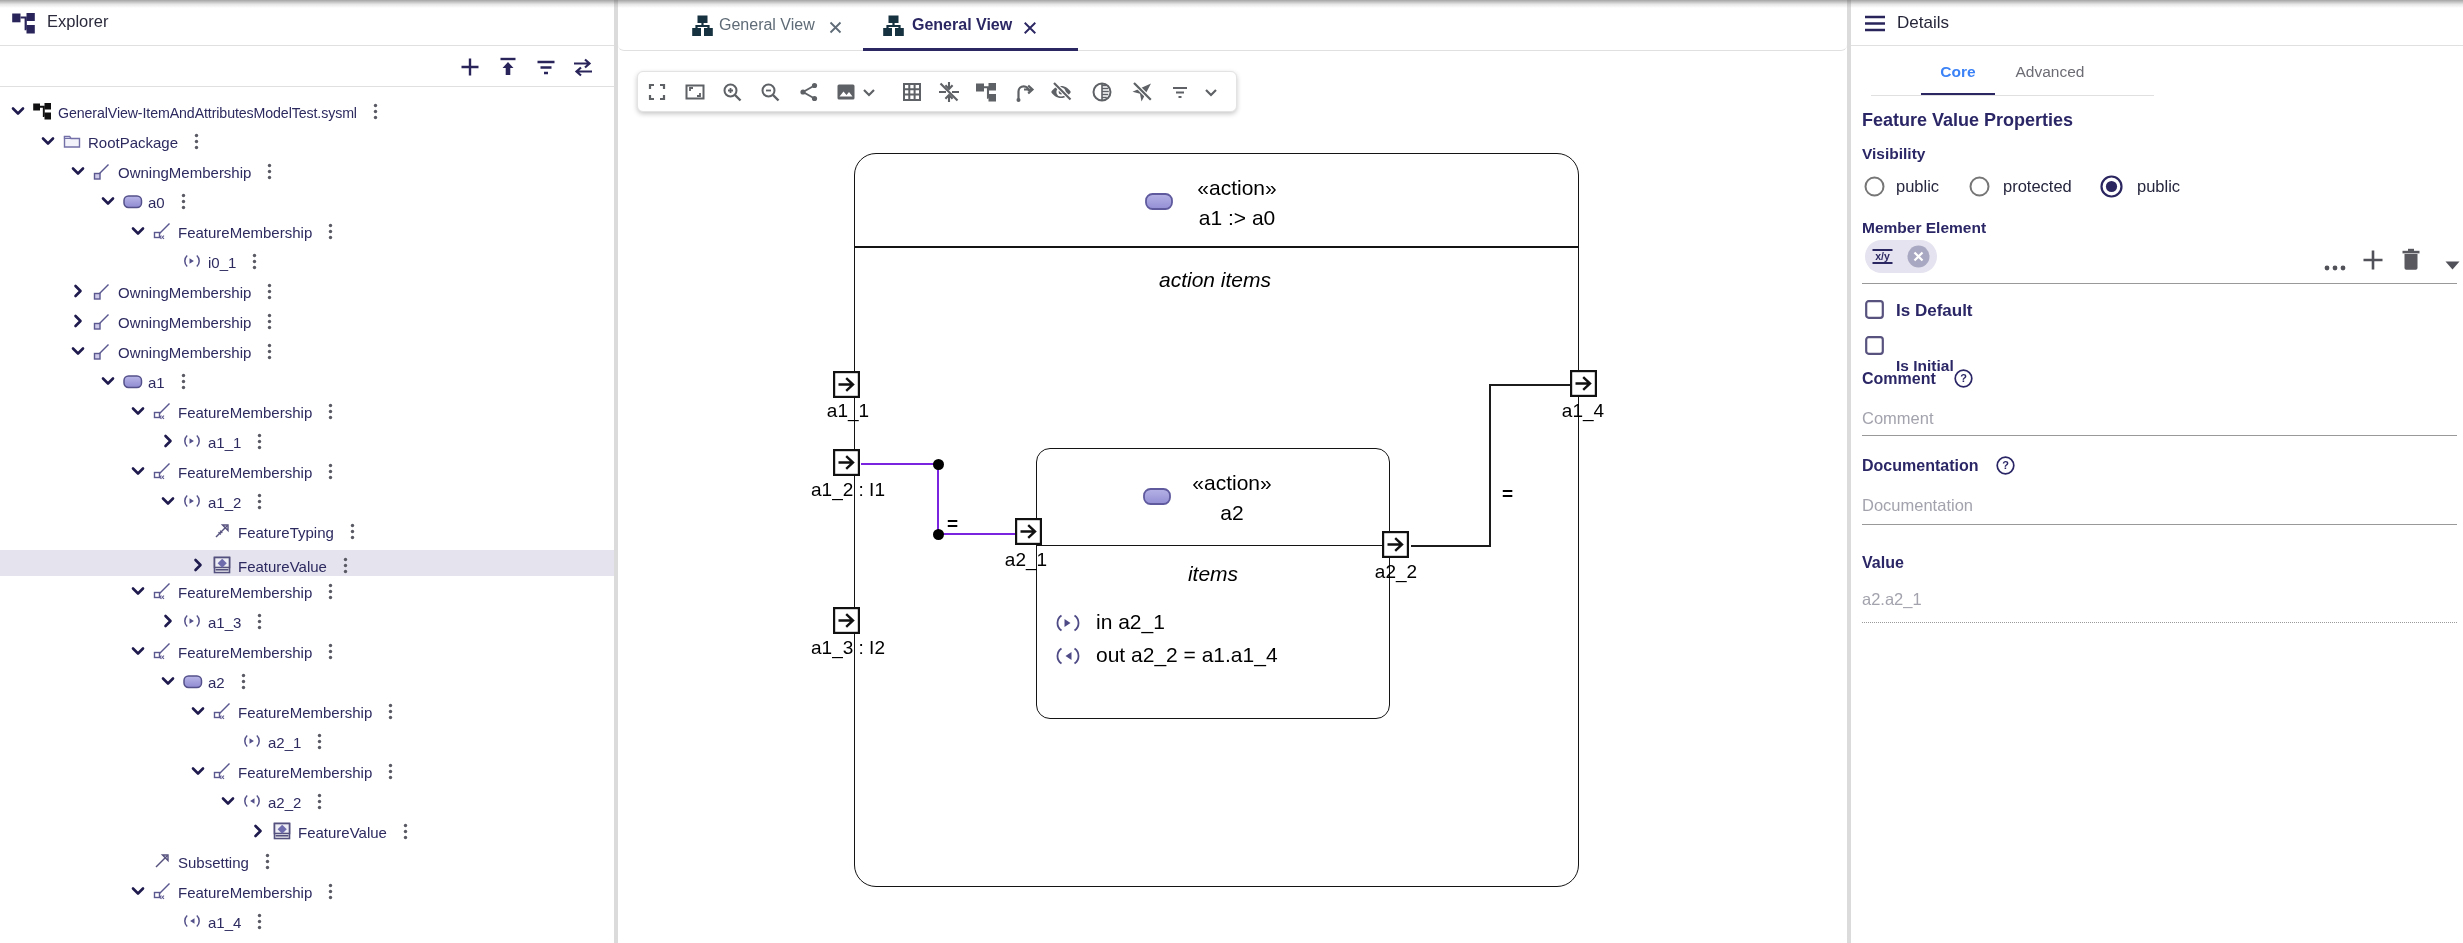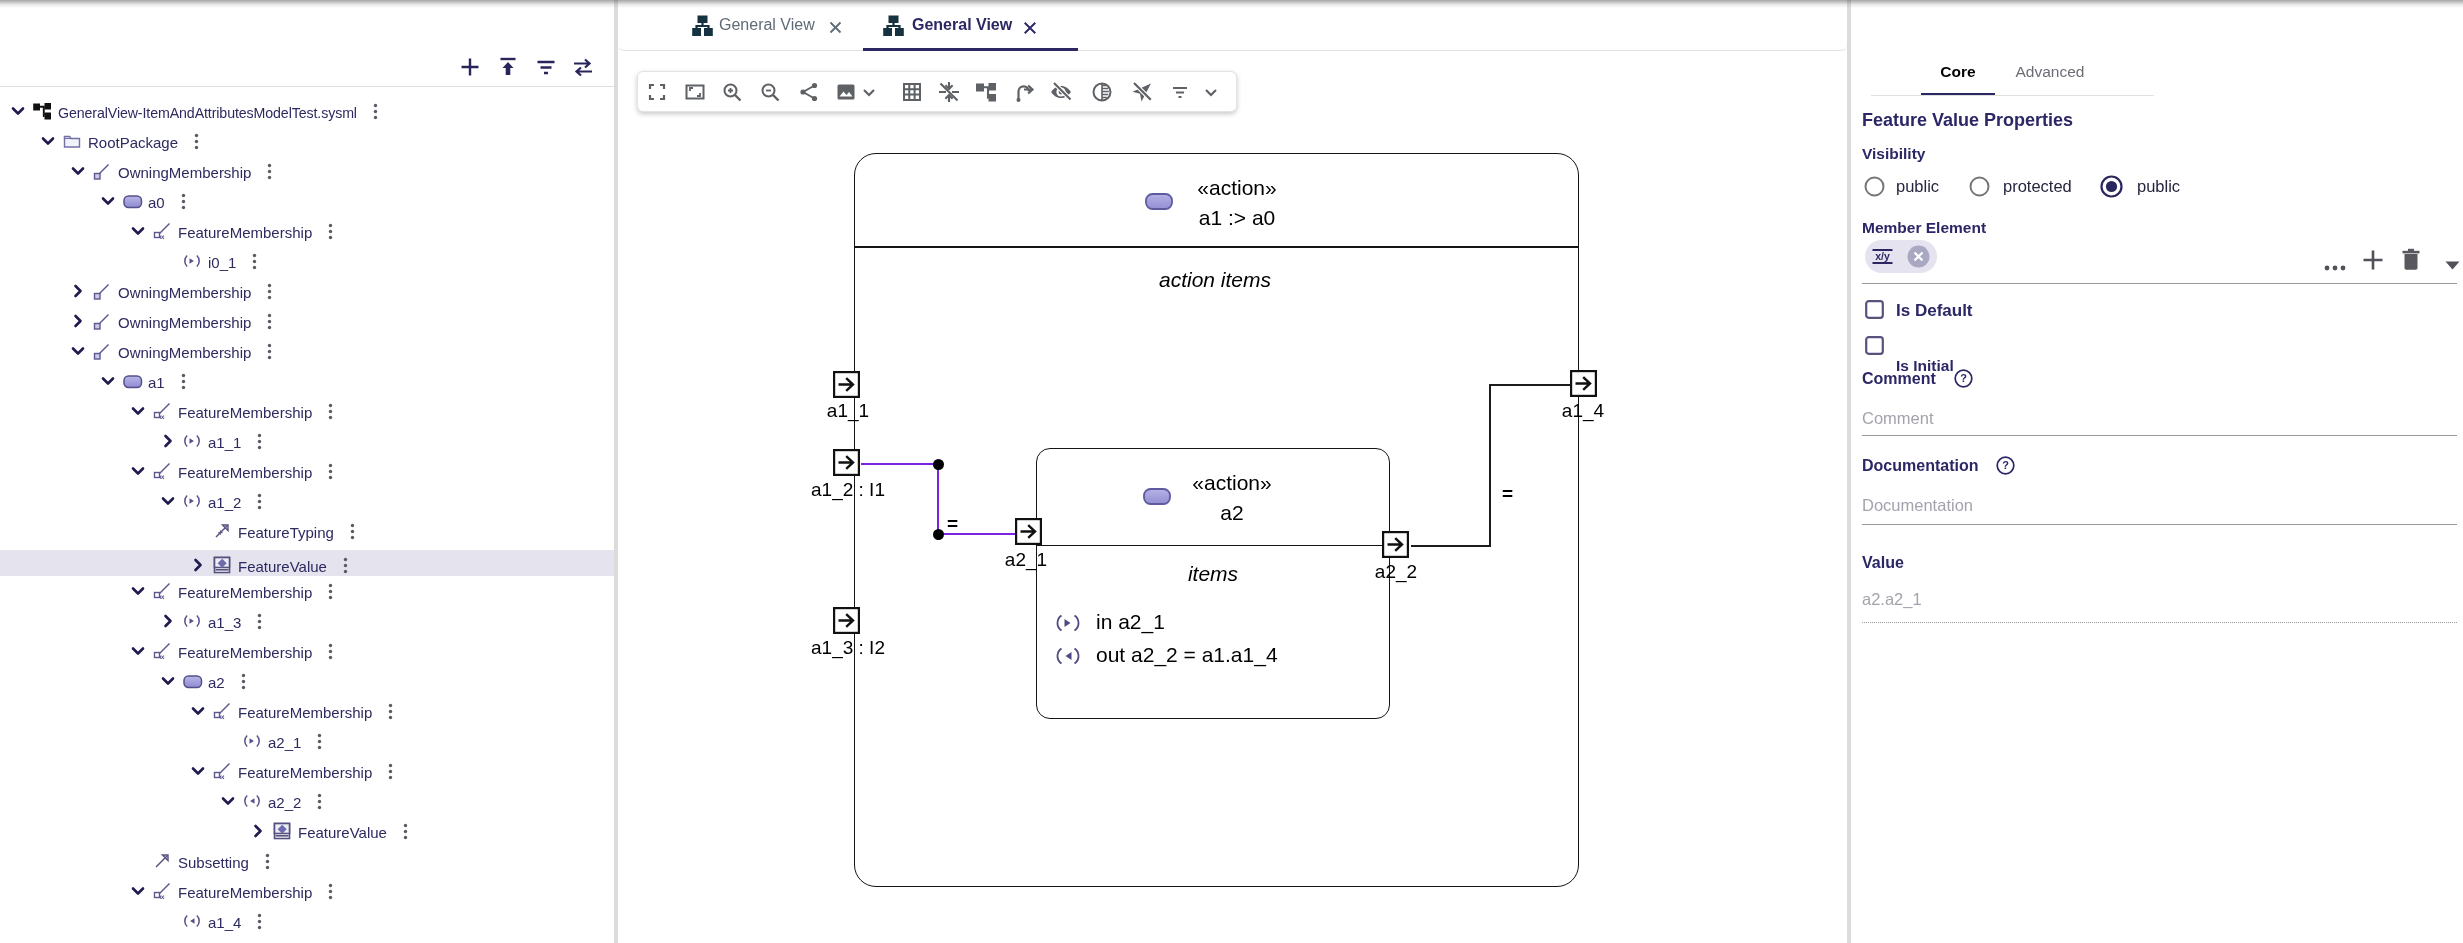--- a/index.html
+++ b/index.html
@@ -44,20 +44,29 @@
 
 #right { position:absolute; left:1851px; top:0; width:612px; height:943px; background:#fff; }
 #rhead { position:absolute; left:0; top:0; width:612px; height:46px; border-bottom:1px solid #E0E0E0; }
 .rlab { position:absolute; font-weight:bold; color:#2B2766; white-space:nowrap; }
 .rph { position:absolute; color:#A3A3AE; font-size:16.5px; }
 .rdiv { position:absolute; height:1px; background:#999; }
 .rdivl { position:absolute; height:1px; background:#E0E0E0; }
 </style></head>
 <body>
 <div id="left">
+  <div id="lhead">
+      <span class="eicon"><svg width="23" height="22" viewBox="0 0 23 22">
+          <rect x="0.2" y="1.5" width="8.3" height="8.8" fill="#29255B"></rect>
+          <rect x="14.5" y="1" width="8.3" height="8" fill="#29255B"></rect>
+          <rect x="14.5" y="13" width="8.3" height="8.5" fill="#29255B"></rect>
+          <path d="M8.5 5.5H13.7V17.2H14.5" fill="none" stroke="#29255B" stroke-width="2.2"></path>
+        </svg></span>
+      <span class="etitle">Explorer</span>
+    </div>
   <div id="ltools">
     <span style="left:460px"><svg width="20" height="20" viewBox="0 0 20 20">
           <path d="M10 1.5v17M1.5 10h17" stroke="#29255B" stroke-width="2.4"></path>
         </svg></span>
     <span style="left:498px"><svg width="20" height="20" viewBox="0 0 20 20">
           <path d="M2.5 2h15" stroke="#29255B" stroke-width="2.4"></path>
           <path d="M10 5l5.5 6h-3.2v7H7.7v-7H4.5z" fill="#29255B"></path>
         </svg></span>
     <span style="left:536px"><svg width="20" height="20" viewBox="0 0 20 20">
           <path d="M1.5 5h17M4.5 10.5h11M8 16h4" stroke="#29255B" stroke-width="2.4"></path>
@@ -668,21 +677,27 @@
       </svg></div>
     <div class="plabel" style="left:358px;top:549px;width:100px">a2_1</div>
   <div class="port" style="left:764px;top:531px"><svg width="27" height="27" viewBox="0 0 27 27">
         <rect x="1.1" y="1.1" width="24.8" height="24.8" fill="#fff" stroke="#111" stroke-width="2.2"></rect>
         <path d="M5.5 13.5h14 M13.2 7.2l6.8 6.3-6.8 6.3" fill="none" stroke="#111" stroke-width="2.4"></path>
       </svg></div>
     <div class="plabel" style="left:728px;top:561px;width:100px">a2_2</div>
 </div>
 
 <div id="right">
-  <div style="position:absolute;left:70px;top:63px;width:74px;text-align:center;font-size:15.5px;font-weight:bold;color:#000000">Core</div>
+  <div id="rhead">
+      <span style="position:absolute;left:13px;top:15px"><svg width="22" height="17" viewBox="0 0 22 17">
+          <path d="M1 2h20M1 8.5h20M1 15h20" stroke="#29255B" stroke-width="2.6"></path>
+        </svg></span>
+    <span style="position:absolute;left:46px;top:13px;font-size:17px;color:#26263A">Details</span>
+    </div>
+  <div style="position:absolute;left:70px;top:63px;width:74px;text-align:center;font-size:15.5px;font-weight:bold;color:#3b82f6">Core</div>
   <div style="position:absolute;left:144px;top:63px;width:110px;text-align:center;font-size:15.5px;color:#6C6C74">Advanced</div>
   <div style="position:absolute;left:70px;top:92.5px;width:74px;height:3px;background:#2B2763"></div>
   <div class="rdivl" style="left:20px;top:95px;width:283px"></div>
 
   <div class="rlab" style="left:11px;top:110px;font-size:18px">Feature Value Properties</div>
   <div class="rlab" style="left:11px;top:145px;font-size:15.5px">Visibility</div>
   <span style="position:absolute;left:13px;top:176px"><svg width="21" height="21" viewBox="0 0 21 21">
         <circle cx="10.5" cy="10.5" r="9" fill="none" stroke="#767676" stroke-width="2"></circle>
       </svg></span>
   <div style="position:absolute;left:45px;top:177px;font-size:16.5px;color:#26263E">public</div>

